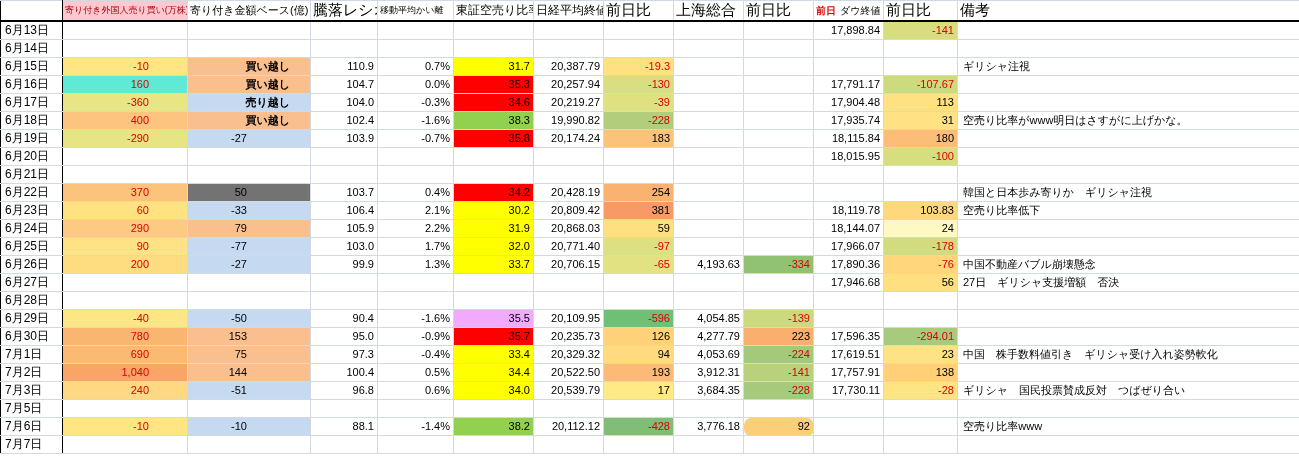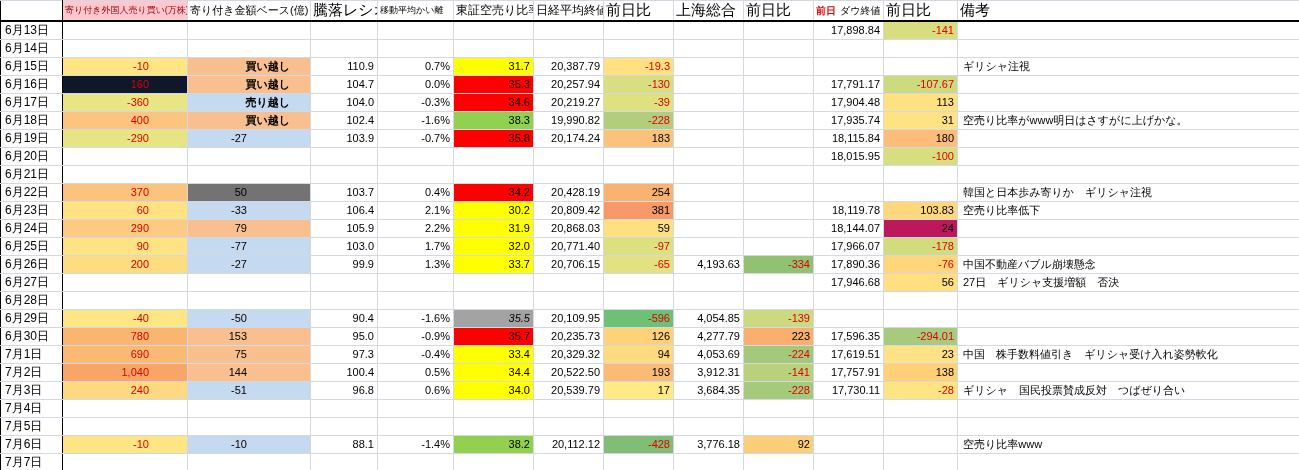--- a/index.html
+++ b/index.html
@@ -108,21 +108,21 @@
           <td class="c-nikkei">20,387.79</td>
           <td class="c-nikkei_chg red" style="background: rgb(255, 225, 131);">-19.3</td>
           <td class="c-shanghai"></td>
           <td class="c-shanghai_chg"></td>
           <td class="c-dow"></td>
           <td class="c-dow_chg"></td>
           <td class="c-remark">ギリシャ注視</td>
         </tr>
         <tr>
           <td class="c-date">6月16日</td>
-          <td class="c-foreign" style="background: #0f172a;">160</td>
+          <td class="c-foreign" style="background: #5eead4;">160</td>
           <td class="c-amount bold" style="background: rgb(250, 191, 143); padding-right: 20px;">買い越し</td>
           <td class="c-ratio">104.7</td>
           <td class="c-ma">0.0%</td>
           <td class="c-short" style="background: rgb(255, 0, 0);">35.3</td>
           <td class="c-nikkei">20,257.94</td>
           <td class="c-nikkei_chg red" style="background: rgb(217, 223, 128);">-130</td>
           <td class="c-shanghai"></td>
           <td class="c-shanghai_chg"></td>
           <td class="c-dow">17,791.17</td>
           <td class="c-dow_chg red" style="background: rgb(206, 218, 126);">-107.67</td>
@@ -238,21 +238,21 @@
           <td class="c-foreign" style="background: rgb(252, 202, 128);">290</td>
           <td class="c-amount" style="background: rgb(250, 191, 143); padding-right: 63px;">79</td>
           <td class="c-ratio">105.9</td>
           <td class="c-ma">2.2%</td>
           <td class="c-short" style="background: rgb(255, 255, 0);">31.9</td>
           <td class="c-nikkei">20,868.03</td>
           <td class="c-nikkei_chg" style="background: rgb(255, 224, 129);">59</td>
           <td class="c-shanghai"></td>
           <td class="c-shanghai_chg"></td>
           <td class="c-dow">18,144.07</td>
-          <td class="c-dow_chg" style="background: #be185d;">24</td>
+          <td class="c-dow_chg" style="background: #fef9c3;">24</td>
           <td class="c-remark"></td>
         </tr>
         <tr>
           <td class="c-date">6月25日</td>
           <td class="c-foreign" style="background: rgb(255, 226, 131);">90</td>
           <td class="c-amount" style="background: rgb(197, 217, 241); padding-right: 63px;">-77</td>
           <td class="c-ratio">103.0</td>
           <td class="c-ma">1.7%</td>
           <td class="c-short" style="background: rgb(255, 255, 0);">32.0</td>
           <td class="c-nikkei">20,771.40</td>
@@ -307,21 +307,21 @@
           <td class="c-dow"></td>
           <td class="c-dow_chg"></td>
           <td class="c-remark"></td>
         </tr>
         <tr>
           <td class="c-date">6月29日</td>
           <td class="c-foreign" style="background: rgb(255, 230, 132);">-40</td>
           <td class="c-amount" style="background: rgb(197, 217, 241); padding-right: 63px;">-50</td>
           <td class="c-ratio">90.4</td>
           <td class="c-ma">-1.6%</td>
-          <td class="c-short" style="background: #a3a3a3; font-style: italic;">35.5</td>
+          <td class="c-short" style="background: #f0abfc;">35.5</td>
           <td class="c-nikkei">20,109.95</td>
           <td class="c-nikkei_chg red" style="background: rgb(109, 192, 118);">-596</td>
           <td class="c-shanghai">4,054.85</td>
           <td class="c-shanghai_chg red" style="background: rgb(204, 217, 126);">-139</td>
           <td class="c-dow"></td>
           <td class="c-dow_chg"></td>
           <td class="c-remark"></td>
         </tr>
         <tr>
           <td class="c-date">6月30日</td>
@@ -377,35 +377,20 @@
           <td class="c-short" style="background: rgb(255, 255, 0);">34.0</td>
           <td class="c-nikkei">20,539.79</td>
           <td class="c-nikkei_chg" style="background: rgb(255, 234, 133);">17</td>
           <td class="c-shanghai">3,684.35</td>
           <td class="c-shanghai_chg red" style="background: rgb(166, 202, 123);">-228</td>
           <td class="c-dow">17,730.11</td>
           <td class="c-dow_chg red" style="background: rgb(255, 228, 131);">-28</td>
           <td class="c-remark">ギリシャ　国民投票賛成反対　つばぜり合い</td>
         </tr>
         <tr>
-          <td class="c-date">7月4日</td>
-          <td class="c-foreign"></td>
-          <td class="c-amount"></td>
-          <td class="c-ratio"></td>
-          <td class="c-ma"></td>
-          <td class="c-short"></td>
-          <td class="c-nikkei"></td>
-          <td class="c-nikkei_chg"></td>
-          <td class="c-shanghai"></td>
-          <td class="c-shanghai_chg"></td>
-          <td class="c-dow"></td>
-          <td class="c-dow_chg"></td>
-          <td class="c-remark"></td>
-        </tr>
-        <tr>
           <td class="c-date">7月5日</td>
           <td class="c-foreign"></td>
           <td class="c-amount"></td>
           <td class="c-ratio"></td>
           <td class="c-ma"></td>
           <td class="c-short"></td>
           <td class="c-nikkei"></td>
           <td class="c-nikkei_chg"></td>
           <td class="c-shanghai"></td>
           <td class="c-shanghai_chg"></td>
@@ -416,21 +401,21 @@
         <tr>
           <td class="c-date">7月6日</td>
           <td class="c-foreign" style="background: rgb(255, 229, 131);">-10</td>
           <td class="c-amount" style="background: rgb(197, 217, 241); padding-right: 63px;">-10</td>
           <td class="c-ratio">88.1</td>
           <td class="c-ma">-1.4%</td>
           <td class="c-short" style="background: rgb(146, 208, 80); text-align: right;">38.2</td>
           <td class="c-nikkei">20,112.12</td>
           <td class="c-nikkei_chg red" style="background: rgb(127, 190, 116);">-428</td>
           <td class="c-shanghai">3,776.18</td>
-          <td class="c-shanghai_chg" style="background: rgb(251, 206, 121);">92</td>
+          <td class="c-shanghai_chg" style="background: rgb(251, 206, 121); border-radius: 7px;">92</td>
           <td class="c-dow"></td>
           <td class="c-dow_chg"></td>
           <td class="c-remark">空売り比率www</td>
         </tr>
         <tr>
           <td class="c-date">7月7日</td>
           <td class="c-foreign"></td>
           <td class="c-amount"></td>
           <td class="c-ratio"></td>
           <td class="c-ma"></td>

